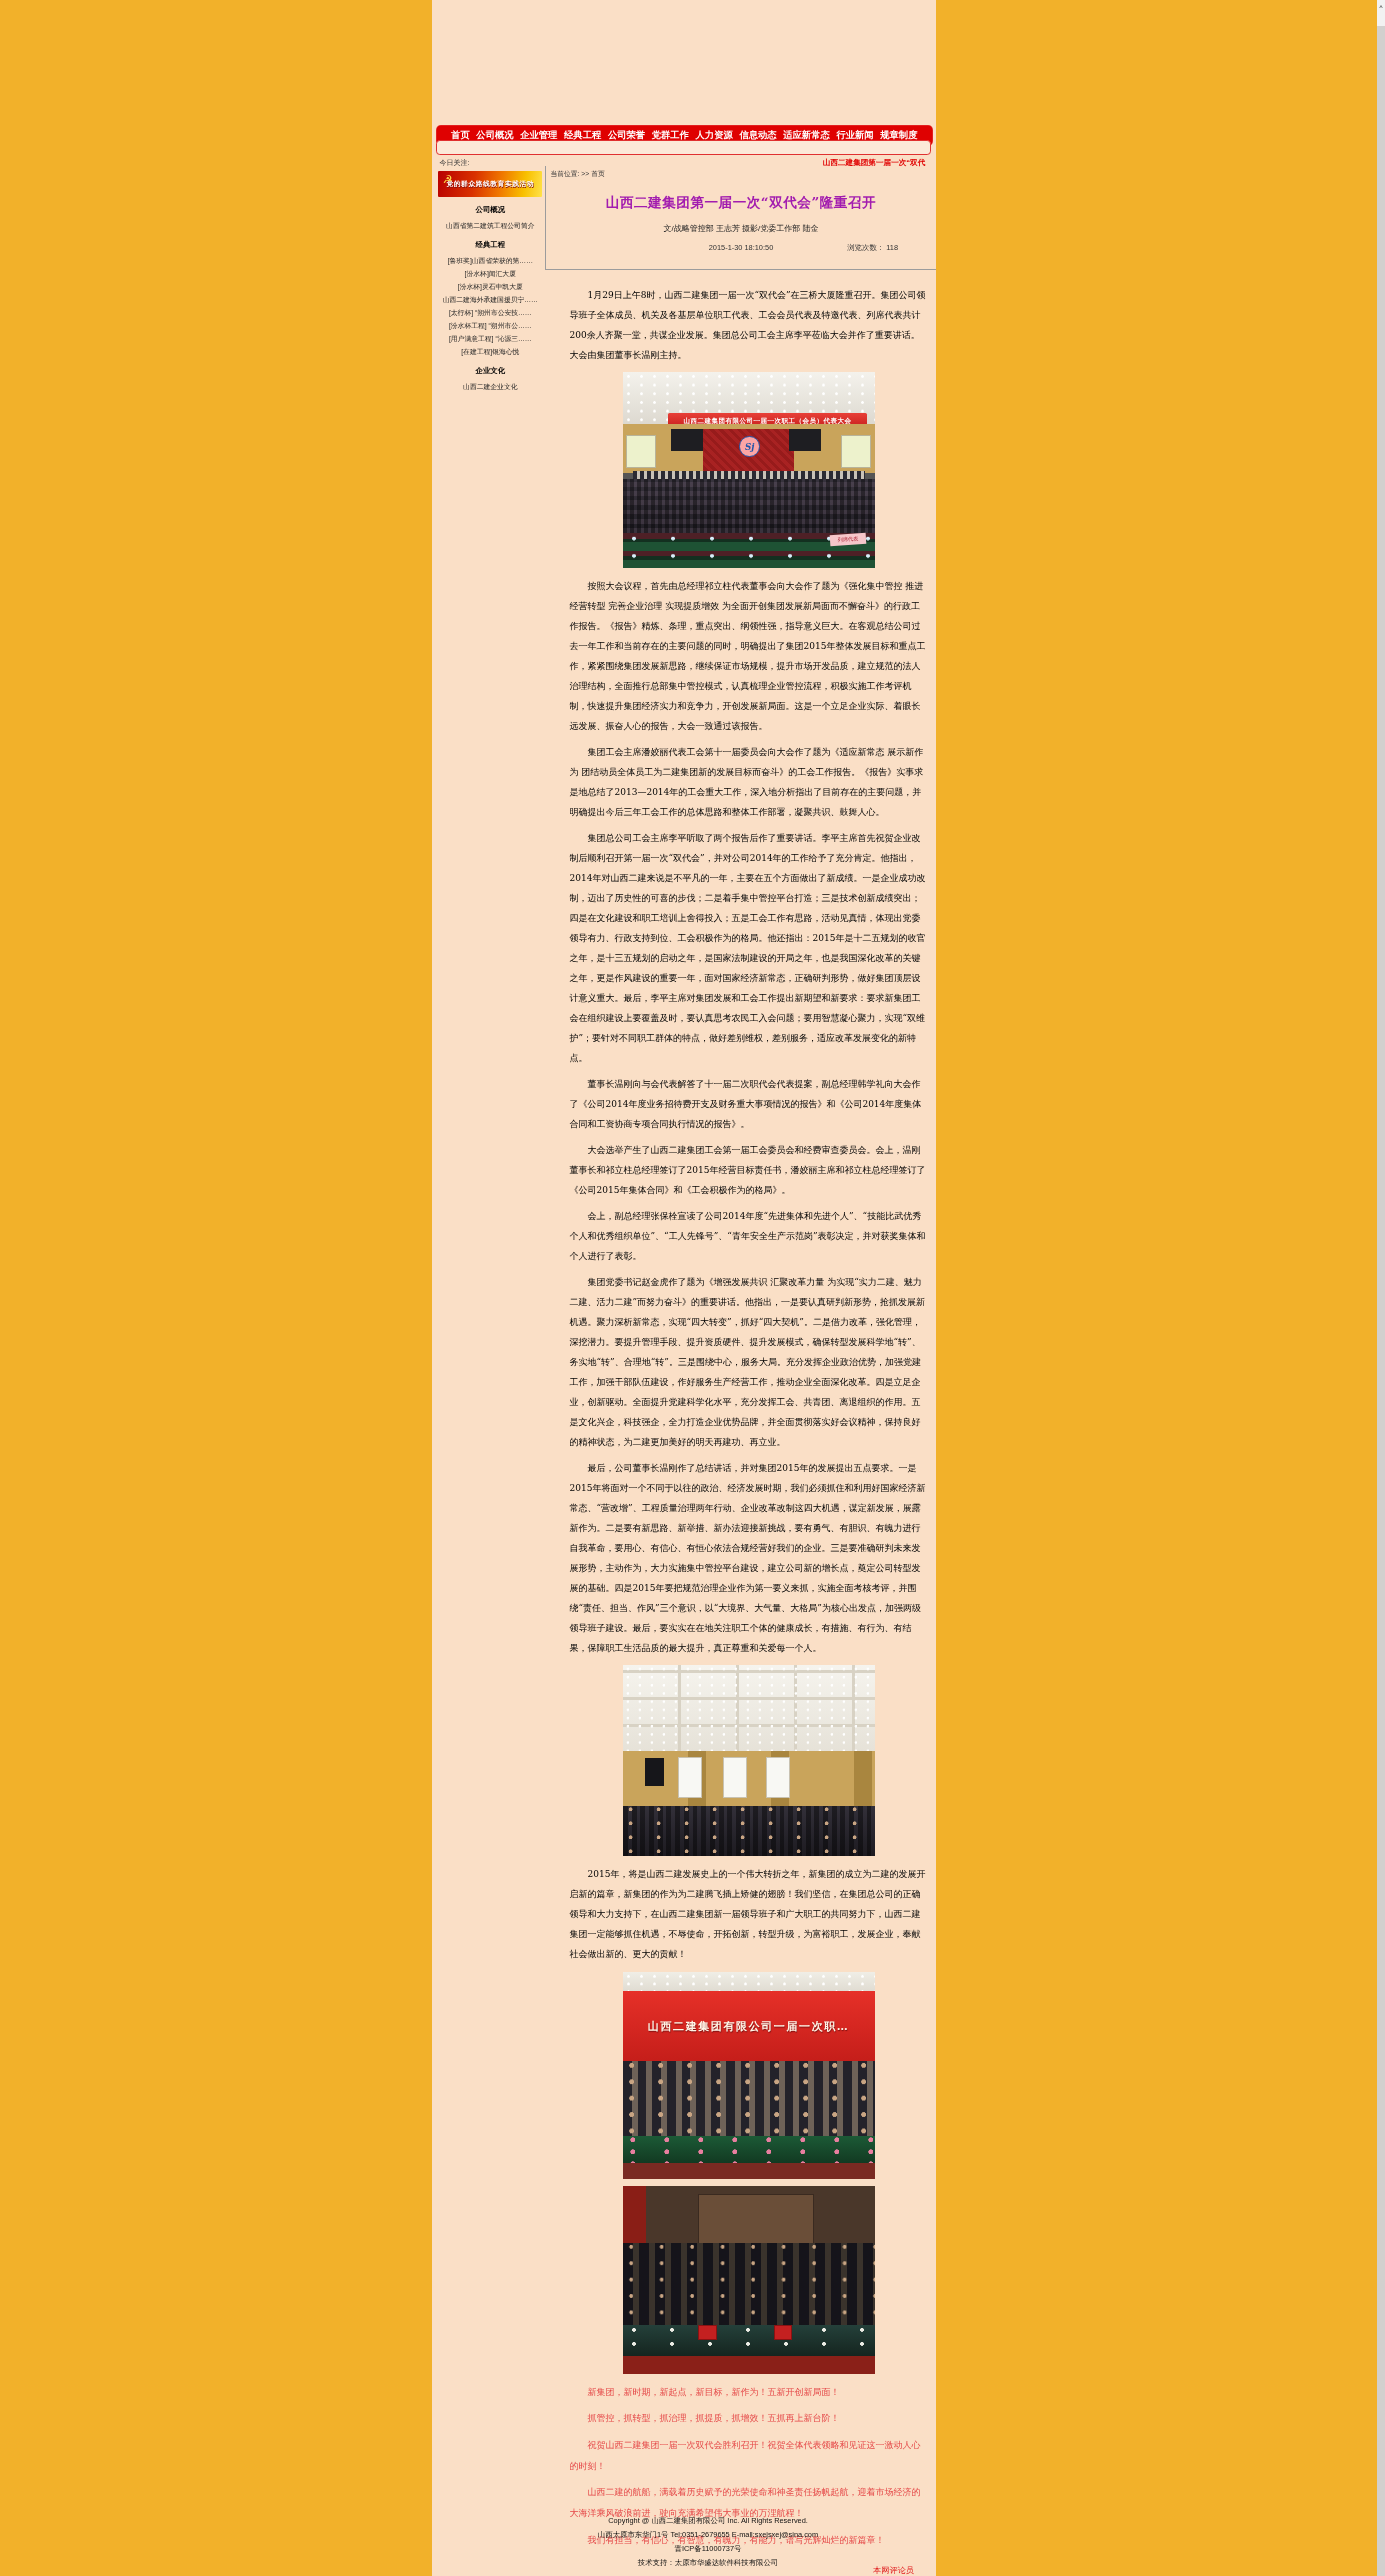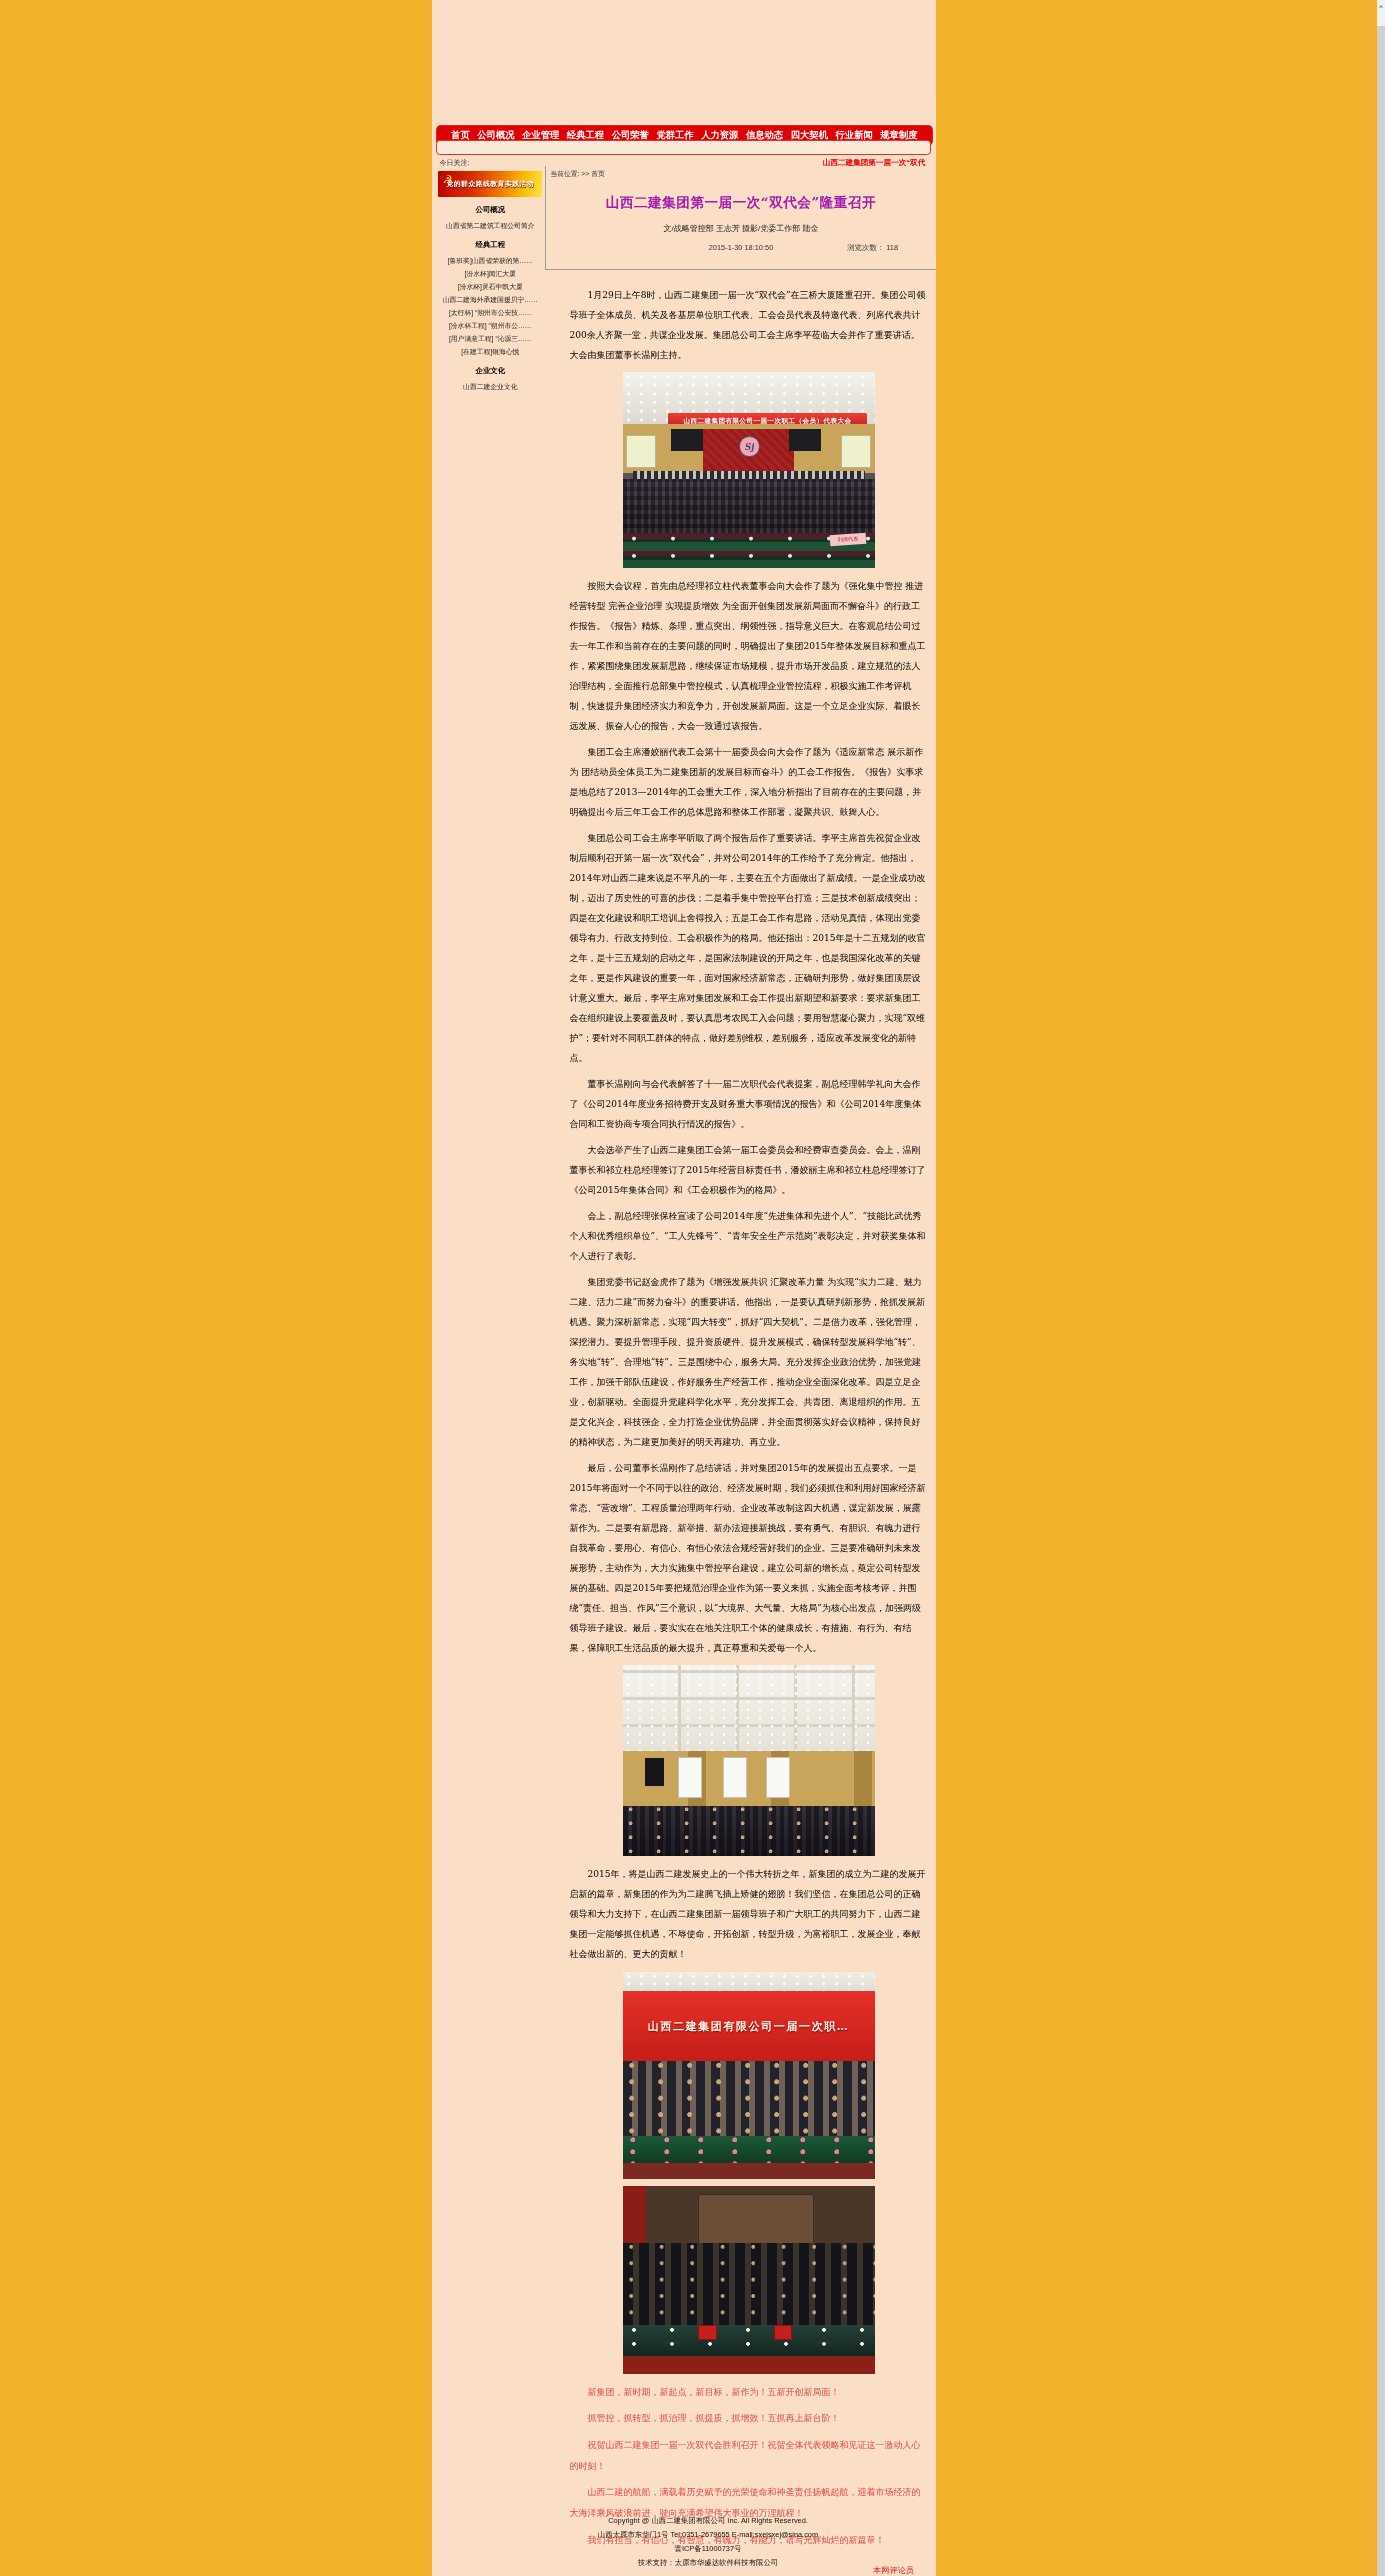--- a/index.html
+++ b/index.html
@@ -140,21 +140,21 @@
 
   <div class="nav">
     <a>首页</a>
     <a>公司概况</a>
     <a>企业管理</a>
     <a>经典工程</a>
     <a>公司荣誉</a>
     <a>党群工作</a>
     <a>人力资源</a>
     <a>信息动态</a>
-    <a>四大契机</a>
+    <a>适应新常态</a>
     <a>行业新闻</a>
     <a>规章制度</a>
   </div>
   <div class="substrip"></div>
 
   <div class="today">
     <span>今日关注:</span>
     <span class="marquee">山西二建集团第一届一次“双代</span>
   </div>
 

